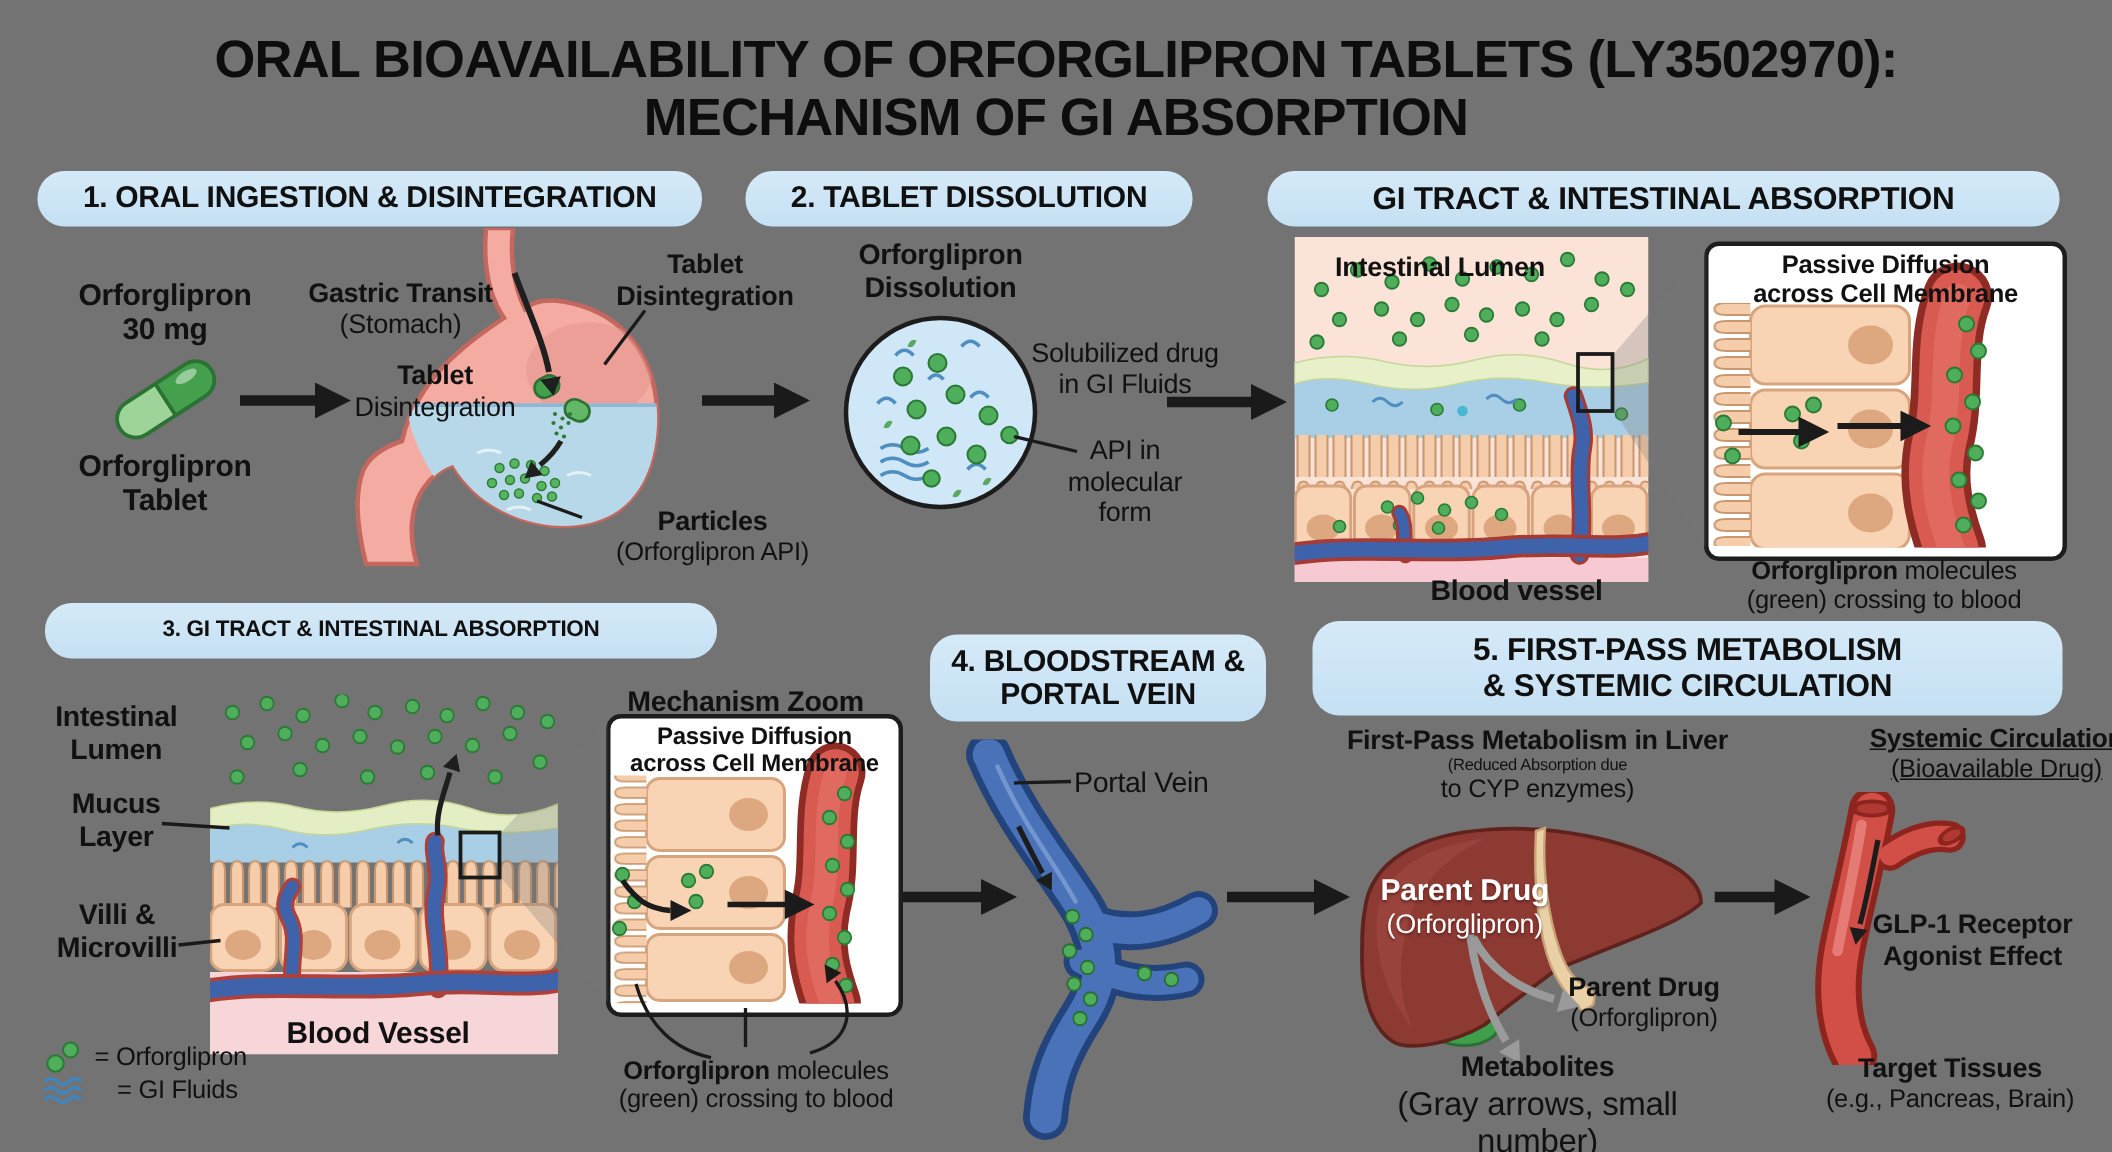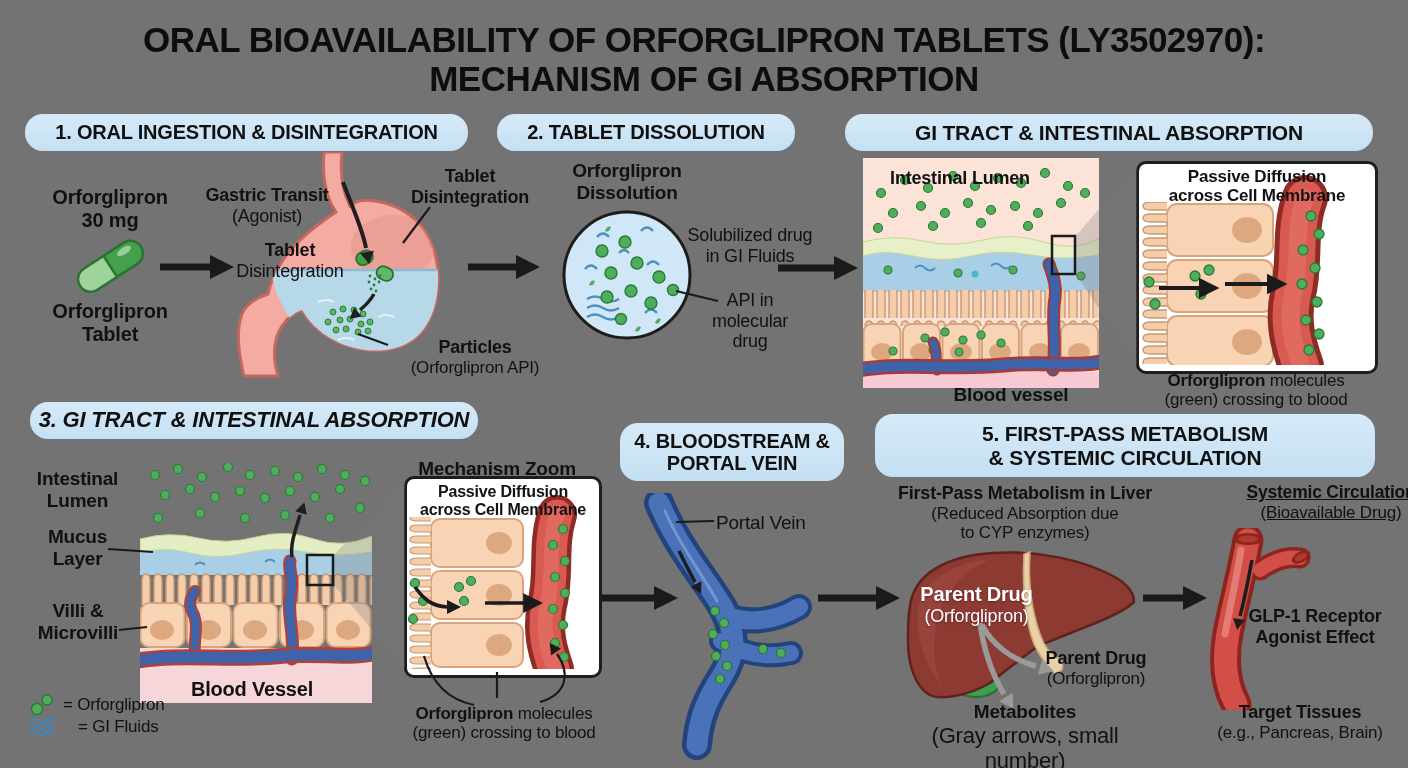--- a/index.html
+++ b/index.html
@@ -32,21 +32,21 @@
 
   <div class="pill" style="left:25px;top:114px;width:443px;height:37px;font-size:20px;">
       <div>1. ORAL INGESTION &amp; DISINTEGRATION</div>
     </div>
   <div class="pill" style="left:497px;top:114px;width:298px;height:37px;font-size:20px;">
       <div>2. TABLET DISSOLUTION</div>
     </div>
   <div class="pill" style="left:845px;top:114px;width:528px;height:37px;font-size:21px;">
       <div>GI TRACT &amp; INTESTINAL ABSORPTION</div>
     </div>
-  <div class="pill" style="left:30px;top:402px;width:448px;height:37px;font-size:22px;font-style:italic;">
+  <div class="pill" style="left:30px;top:402px;width:448px;height:37px;font-size:15px;">
       <div>3. GI TRACT &amp; INTESTINAL ABSORPTION</div>
     </div>
   <div class="pill" style="left:620px;top:423px;width:224px;height:58px;font-size:20px;">
     <div>4. BLOODSTREAM &amp;</div>
     <div>PORTAL VEIN</div>
   </div>
   <div class="pill" style="left:875px;top:414px;width:500px;height:63px;font-size:21px;">
     <div>5. FIRST-PASS METABOLISM</div>
     <div>&amp; SYSTEMIC CIRCULATION</div>
   </div>
@@ -64,21 +64,21 @@
     </g>
   </svg>
 
   <div class="lbl b" style="left:35px;top:300px;width:150px;font-size:20px;">
     <div>Orforglipron</div>
       <div>Tablet</div>
   </div>
 
   <div class="lbl" style="left:192px;top:185px;width:150px;">
     <div class="b">Gastric Transit</div>
-      <div>(Agonist)</div>
+      <div>(Stomach)</div>
   </div>
   <div class="lbl" style="left:215px;top:240px;width:150px;">
     <div class="b">Tablet</div>
       <div>Disintegration</div>
   </div>
   <div class="lbl b" style="left:395px;top:166px;width:150px;">
     <div>Tablet</div>
       <div>Disintegration</div>
   </div>
   <div class="lbl" style="left:390px;top:337px;width:170px;">
@@ -172,21 +172,21 @@
         <path d="M46,24 q2,-6 6,-4 q-2,6 -6,4"></path>
     </g>
   </svg>
   <div class="lbl" style="left:675px;top:225px;width:150px;">
     <div>Solubilized drug</div>
       <div>in GI Fluids</div>
   </div>
   <div class="lbl" style="left:690px;top:290px;width:120px;">
     <div>API in</div>
       <div>molecular</div>
-      <div>drug</div>
+      <div>form</div>
   </div>
 
   <svg class="svgabs" style="left:863px;top:158px;" width="236" height="230">
     <defs>
       <pattern id="vt1" width="12" height="40" patternUnits="userSpaceOnUse">
         <path d="M2,40 L2,10 Q2,3 6,3 Q10,3 10,10 L10,40" fill="#f6cdaa" stroke="#c9976f" stroke-width="1.4"></path>
       </pattern>
     </defs>
     <rect width="236" height="230" fill="#fbe3d8"></rect>
     <rect y="214" width="236" height="16" fill="#f6c9d3"></rect>
@@ -503,21 +503,21 @@
     </g>
     <path d="M36,58 C42,70 47,80 52,89" stroke="#1c1c1c" stroke-width="3.5" fill="none"></path>
     <polygon points="0,-6 11,0 0,6" transform="translate(53,91) rotate(62)" fill="#1c1c1c"></polygon>
   </svg>
   <div class="lbl" style="left:716px;top:512px;width:110px;text-align:left;font-size:19px;">
       <div>Portal Vein</div>
     </div>
 
   <div class="lbl" style="left:885px;top:483px;width:280px;">
     <div class="b" style="font-size:18px;">First-Pass Metabolism in Liver</div>
-    <div style="font-size:17px;">(Reduced Absorption due</div>
+    <div style="font-size:11px;">(Reduced Absorption due</div>
     <div style="font-size:17px;">to CYP enzymes)</div>
   </div>
 
   <svg class="svgabs" style="left:898px;top:546px;" width="250" height="200">
     <ellipse cx="78" cy="138" rx="23" ry="13" fill="#3f9e4a" stroke="#2a6e33" stroke-width="2"></ellipse>
     <path d="M12,60 C16,28 48,10 95,7 C140,4 185,14 215,30 C228,37 236,46 236,56 C230,62 215,70 195,78 C170,88 150,96 140,100 C120,115 100,130 92,137 C70,150 40,155 30,148 C18,140 10,120 10,95 C10,80 10,70 12,60 Z" fill="#8d3a33" stroke="#5f221d" stroke-width="2.5"></path>
     <path d="M20,62 C26,34 52,18 92,13 C70,24 48,40 40,72 C33,100 36,122 44,140 C30,122 17,96 20,62 Z" fill="#a34a42" opacity="0.55"></path>
     <path d="M132,6 C130,35 134,65 142,88 C146,100 152,108 160,112 C164,114 166,118 164,124 L157,128 C149,120 142,112 136,98 C128,78 124,45 126,8 Z" fill="#ead0a6" stroke="#c9a478" stroke-width="1.6"></path>
     <path d="M84,79 C95,100 115,114 138,120" stroke="#9a9a9a" stroke-width="5.5" fill="none"></path>
     <polygon points="0,-8 14,0 0,8" transform="translate(142,121) rotate(16)" fill="#9a9a9a"></polygon>

